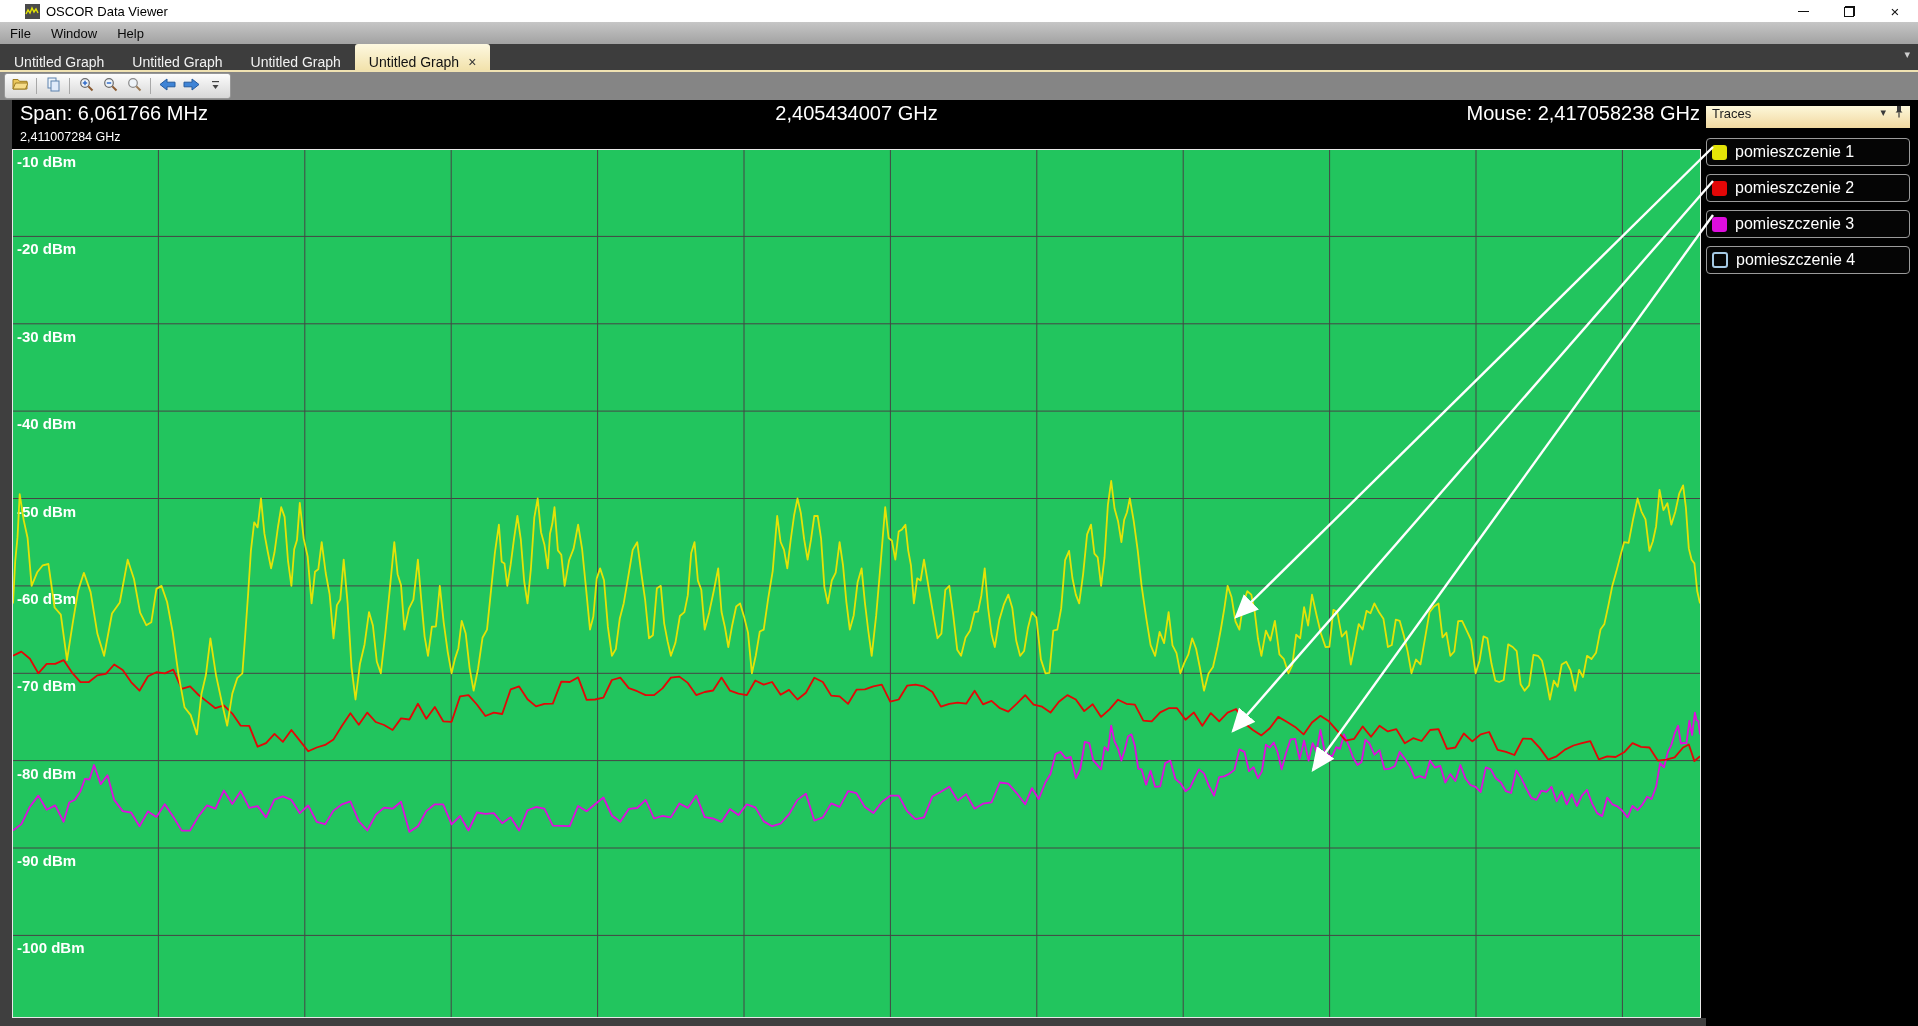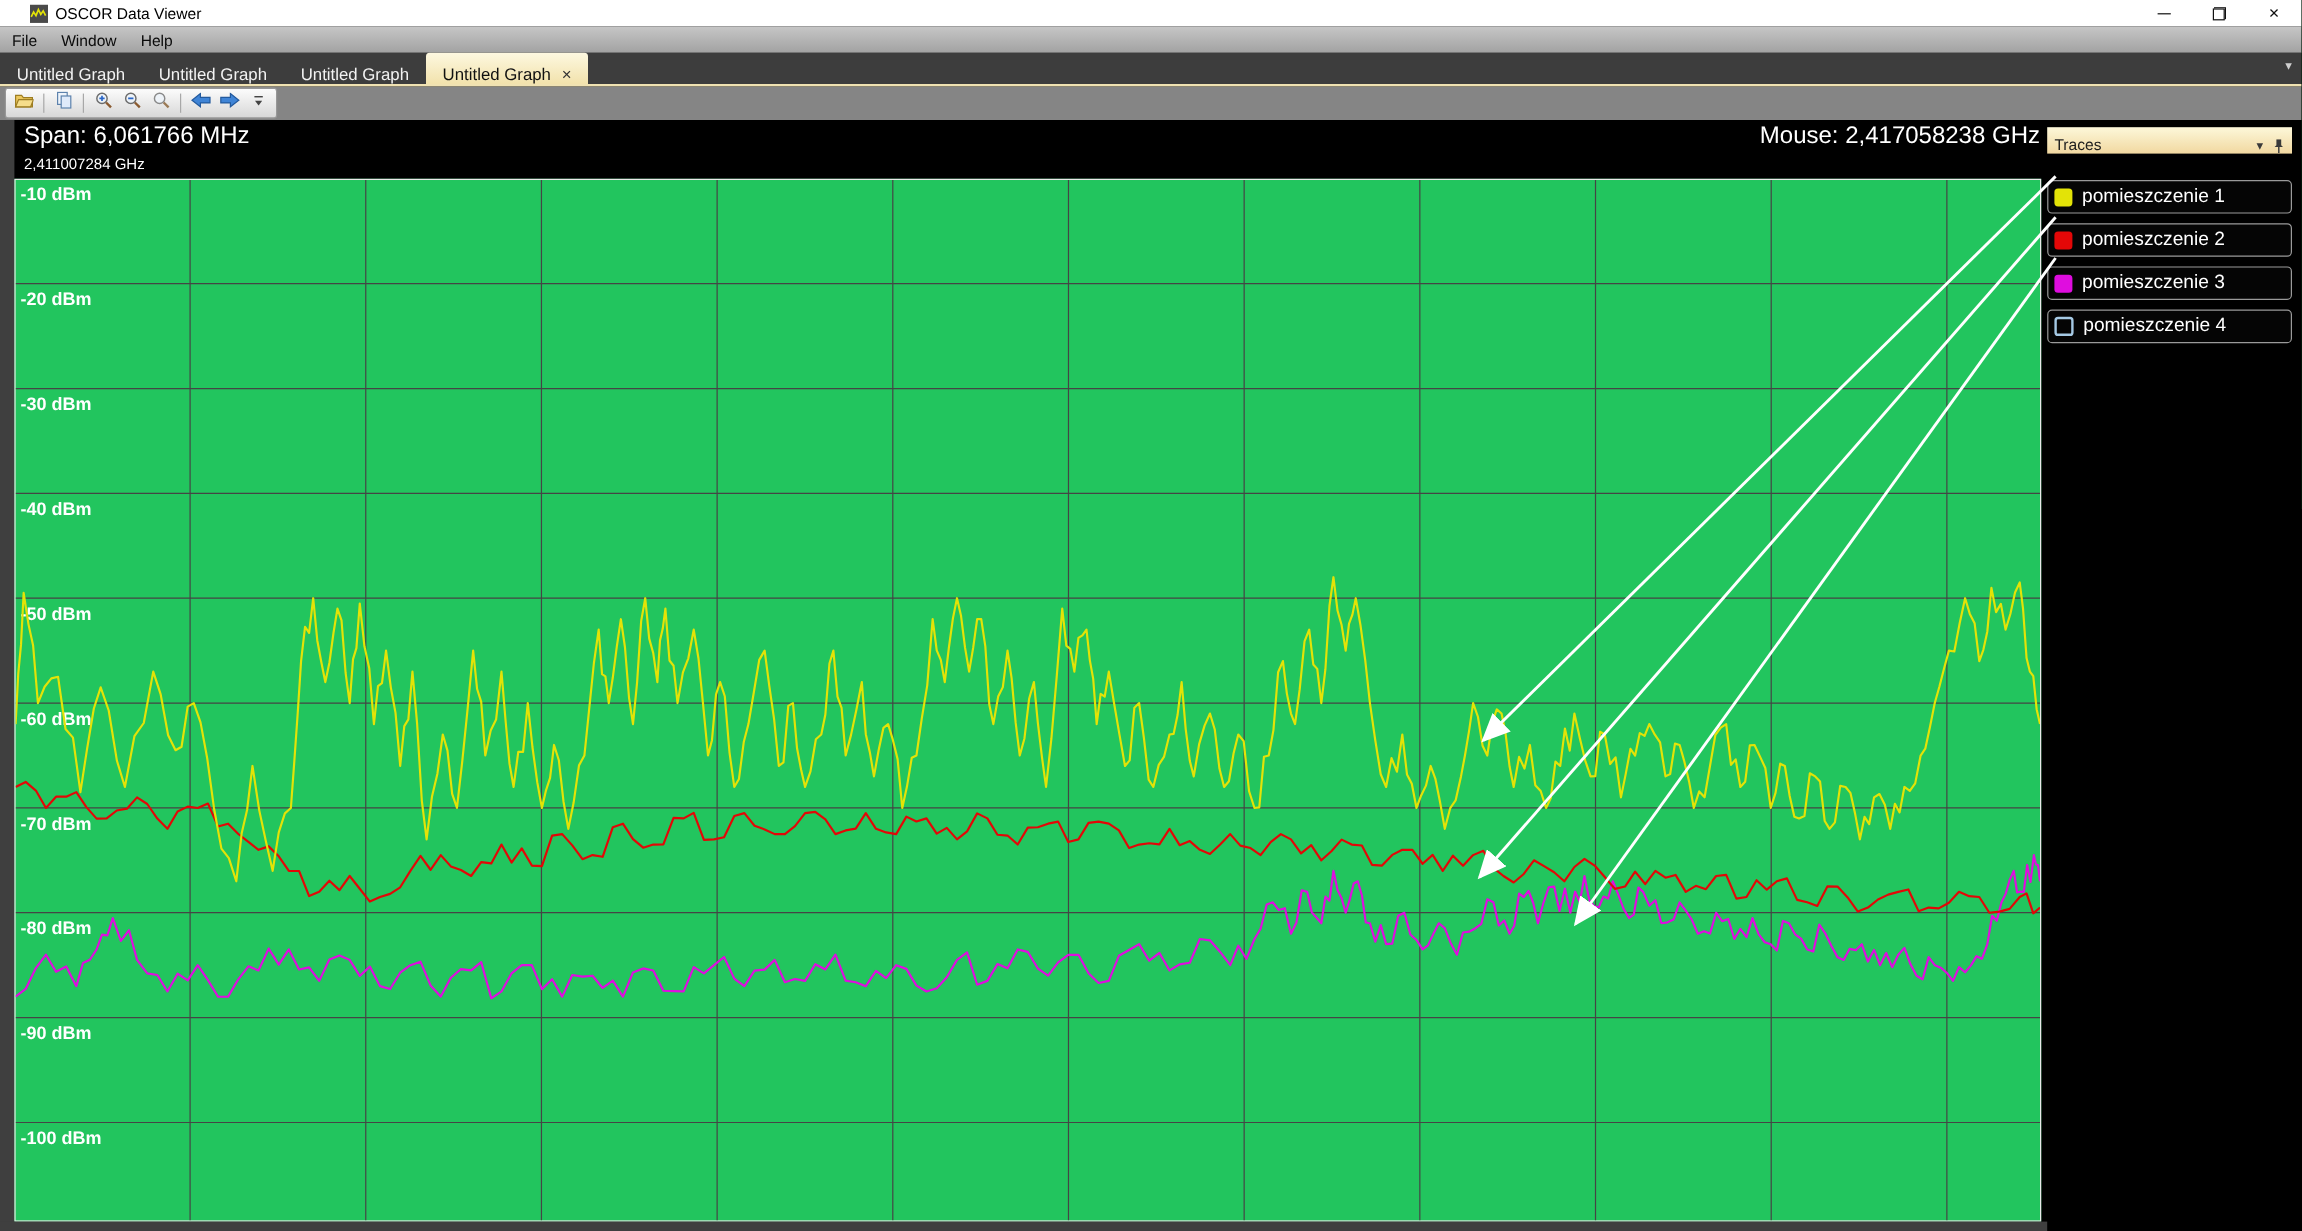--- a/index.html
+++ b/index.html
@@ -30,25 +30,25 @@
   .content{position:relative;height:926px;background:#000;text-decoration:underline;}
   .edge-strip-left{position:absolute;left:0;top:0;width:12px;height:926px;background:#3f3f3f;}
   .edge-strip-bottom{position:absolute;left:0;top:918px;width:1706px;height:8px;background:#3f3f3f;}
   .hdr-big{position:absolute;color:#fff;font-size:20px;top:2px;white-space:nowrap;}
   .hdr-small{position:absolute;color:#fff;font-size:12.5px;top:30px;white-space:nowrap;}
   .hdr-left{left:20px;}
   .hdr-center{left:13px;width:1687px;text-align:center;}
   .hdr-right{width:1687px;left:13px;text-align:right;}
   .chart{position:absolute;left:12px;top:49px;width:1687px;height:867px;background:#22c55e;border:1px solid #e9e9e9;}
   .traces-panel{position:absolute;left:1706px;top:6px;width:204px;}
-  .traces-header{height:22px;background:linear-gradient(#fdf8da,#f1d8a0);display:flex;align-items:flex-end;
+  .traces-header{height:22px;background:linear-gradient(#fdf8da,#f1d8a0);display:flex;align-items:flex-start;
     font-size:13px;color:#1d1d1d;padding:0 6px;}
   .traces-header .t-title{flex:1;}
   .traces-header .t-ico{margin-left:8px;color:#3a3a3a;font-size:11px;display:flex;align-items:center;}
-  .legend-items{margin-top:22px;display:flex;flex-direction:column;gap:8px;}
+  .legend-items{margin-top:10px;display:flex;flex-direction:column;gap:8px;}
   .legend-item{height:26px;border:1px solid #9a9a9a;border-radius:4px;display:flex;align-items:center;
     padding-left:5px;gap:8px;background:#050505;cursor:default;}
   .legend-swatch{width:15px;height:15px;border-radius:3px;flex:0 0 auto;}
   .legend-swatch.off{background:transparent;border:2px solid #a5c9e4;width:12px;height:12px;}
   .legend-label{color:#fff;font-size:16px;white-space:nowrap;}
   .arrows-overlay{position:absolute;left:0;top:0;width:1918px;height:926px;pointer-events:none;z-index:20;}
 </style>
 </head>
 <body>
 
@@ -151,20 +151,21 @@
             <rect x="1" y="2" width="7" height="1.2" fill="#444"></rect>
             <path d="M1.5,6 h6 L4.5,10 z" fill="#444"></path>
           </svg></span>
       </span>
     </div>
 </div>
 
 <div class="content">
   <div class="edge-strip-left"></div>
   <div class="hdr-big hdr-left">Span: 6,061766 MHz</div>
+  <div class="hdr-big hdr-center">2,405434007 GHz</div>
   <div class="hdr-big hdr-right">Mouse: 2,417058238 GHz</div>
   <div class="hdr-small hdr-left">2,411007284 GHz</div>
 
   <div class="chart">
     <svg id="chart-svg" width="1687" height="867">
         <g>
           <line x1="145.4" y1="0" x2="145.4" y2="867" stroke="#454545" stroke-width="1"></line>
           <line x1="291.8" y1="0" x2="291.8" y2="867" stroke="#454545" stroke-width="1"></line>
           <line x1="438.2" y1="0" x2="438.2" y2="867" stroke="#454545" stroke-width="1"></line>
           <line x1="584.6" y1="0" x2="584.6" y2="867" stroke="#454545" stroke-width="1"></line>

